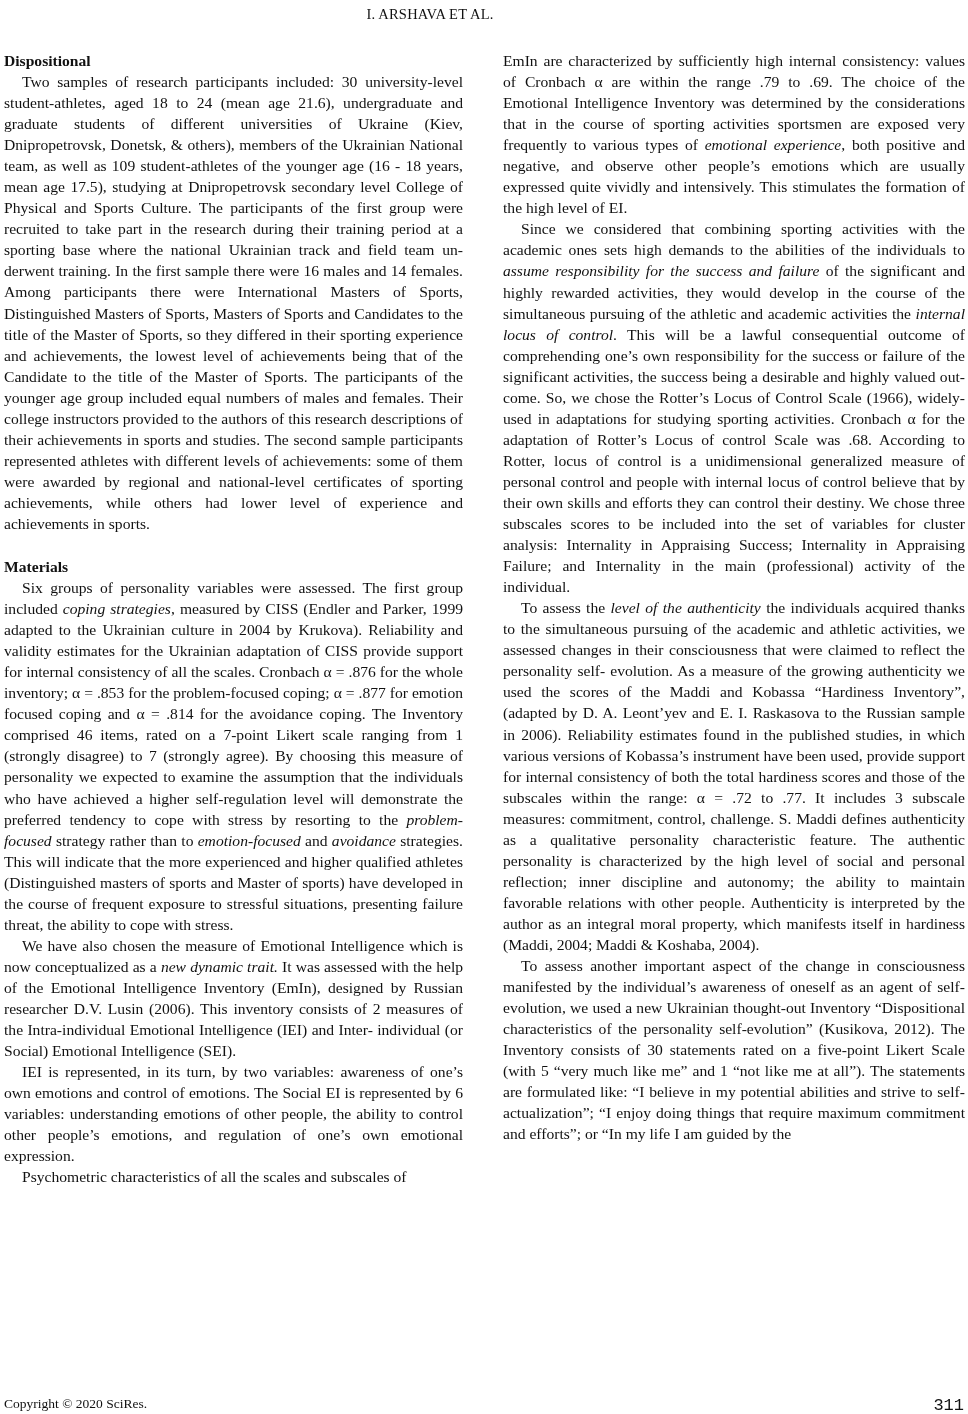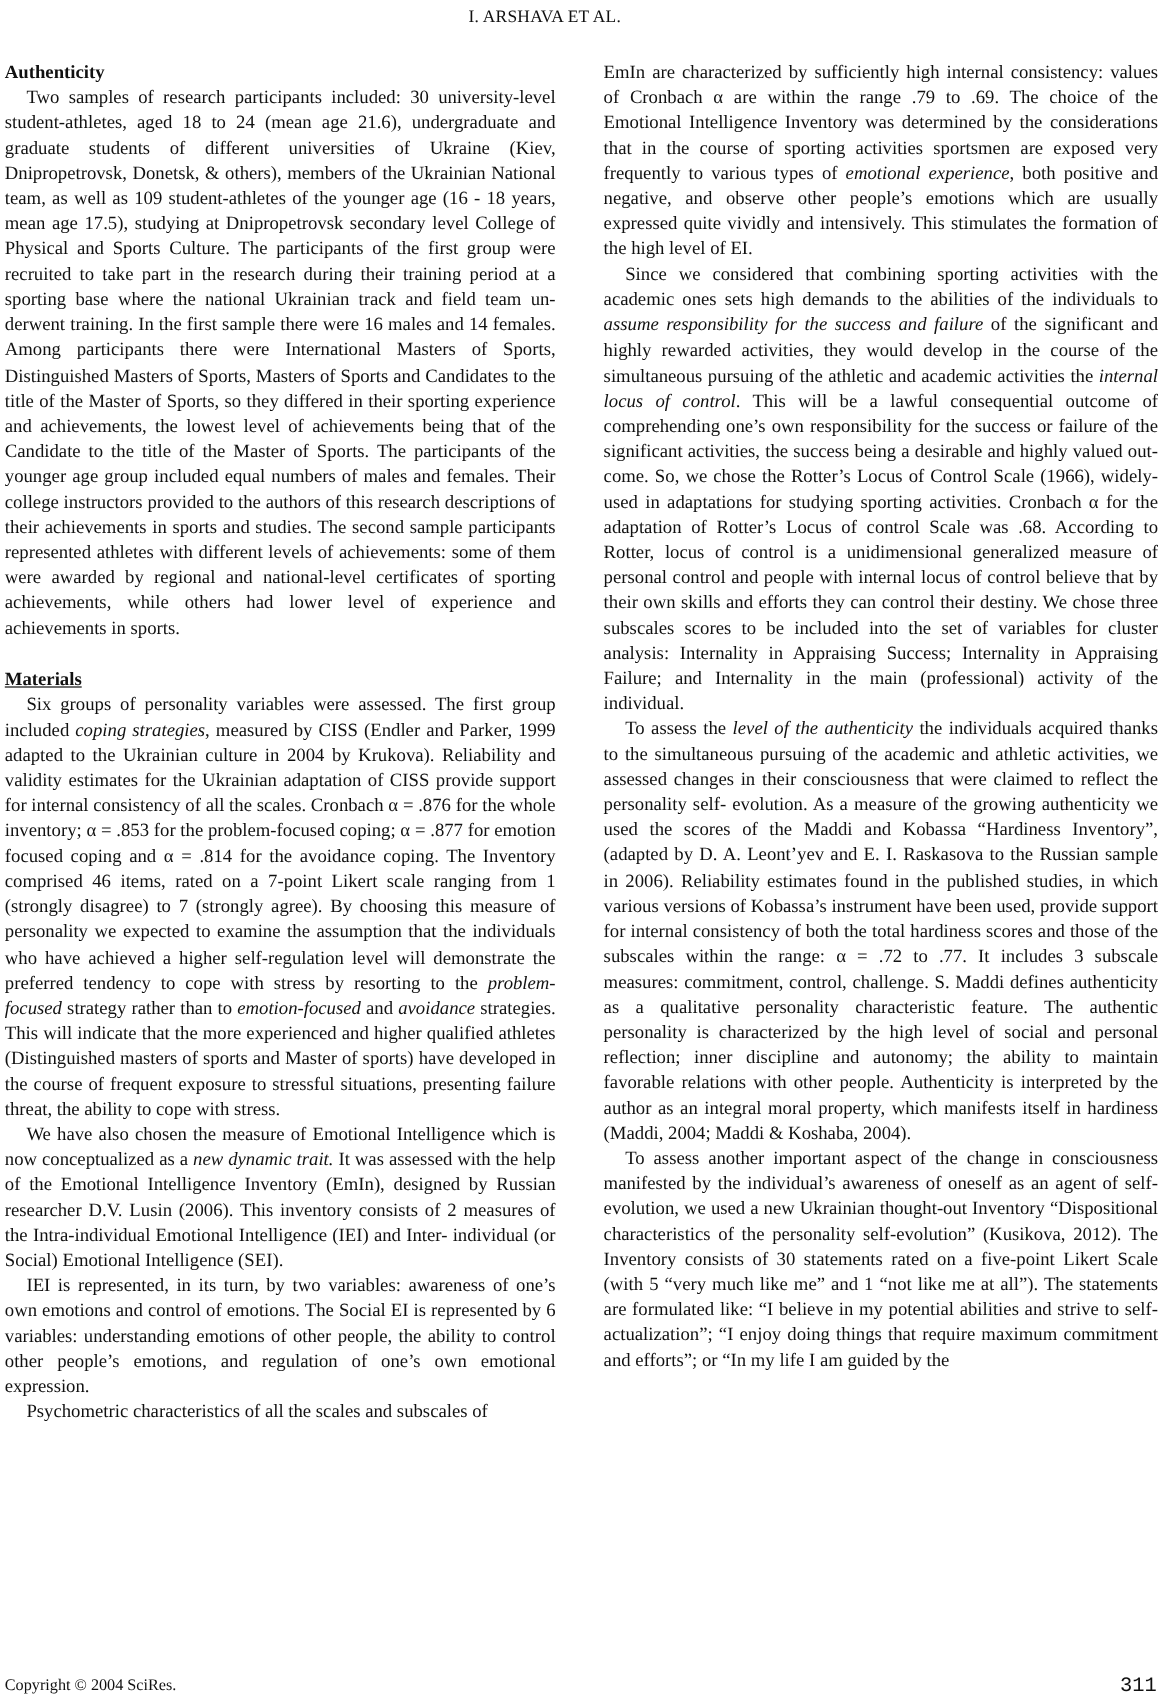--- a/index.html
+++ b/index.html
@@ -3,63 +3,63 @@
 <meta charset="utf-8">
 <style>
   html, body { margin: 0; padding: 0; background: #ffffff; }
   body {
     width: 968px; height: 1414px; position: relative; overflow: hidden;
     font-family: "Liberation Serif", "DejaVu Serif", serif;
     color: #111111;
   }
   .running-head {
     position: absolute; top: 6px; left: 0; width: 860px;
-    text-align: center; font-size: 14.5px; letter-spacing: 0.2px; margin-left: 24px;
+    text-align: center; font-size: 14.5px; letter-spacing: 0.2px;
   }
   .col {
     position: absolute; top: 50px;
     font-size: 15.6px; line-height: 21.05px;
     text-align: justify; hyphens: manual;
   }
   .col.left  { left: 4px;   width: 459px; }
   .col.right { left: 503px; width: 462px; top: 50px; }
   .col p { margin: 0; text-indent: 18px; }
   .col p.noindent { text-indent: 0; }
   h2.section {
     font-size: 19px; font-weight: bold; margin: 2px 0 9px 0; line-height: 24px;
   }
   h3.subsection {
     font-size: 15.6px; font-weight: bold; margin: 0; line-height: 21px;
   }
-  h3.subsection.materials { margin-top: 22px; text-decoration: underline; }
+  h3.subsection.materials { margin-top: 22px; }
   .footer-left {
     position: absolute; left: 4px; top: 1396px; font-size: 13.5px;
   }
   .footer-right {
     position: absolute; right: 4px; top: 1396px; font-size: 17px; font-family: Liberation Mono, monospace;
   }
   em { }
 </style>
 </head>
 <body>
 
 <div class="running-head">I. ARSHAVA   ET   AL.</div>
 
 <div class="col left">
-  <h3 class="subsection">Authenticity</h3>
+  <h3 class="subsection">Dispositional</h3>
   <p>Two samples of research participants included: 30 univer­sity-level student-athletes, aged 18 to 24 (mean age 21.6), un­dergraduate and graduate students of different universities of Ukraine (Kiev, Dnipropetrovsk, Donetsk, &amp; others), members of the Ukrainian National team, as well as 109 student-athletes of the younger age (16 - 18 years, mean age 17.5), studying at Dnipropetrovsk secondary level College of Physical and Sports Culture. The participants of the first group were recruited to take part in the research during their training period at a sport­ing base where the national Ukrainian track and field team un­derwent training. In the first sample there were 16 males and 14 females. Among participants there were International Masters of Sports, Distinguished Masters of Sports, Masters of Sports and Candidates to the title of the Master of Sports, so they dif­fered in their sporting experience and achievements, the lowest level of achievements being that of the Candidate to the title of the Master of Sports. The participants of the younger age group included equal numbers of males and females. Their college instructors provided to the authors of this research descriptions of their achievements in sports and studies. The second sample participants represented athletes with different levels of achieve­ments: some of them were awarded by regional and national-level certificates of sporting achievements, while others had lower level of experience and achievements in sports.</p>
 
   <h3 class="subsection materials">Materials</h3>
   <p><span>Six groups of personality variables were assessed. The first group included </span><em>coping strategies</em><span>, measured by CISS (Endler and Parker, 1999 adapted to the Ukrainian culture in 2004 by Krukova). Reliability and validity estimates for the Ukrainian adaptation of CISS provide support for internal consistency of all the scales. Cronbach α = .876 for the whole inventory; α = .853 for the problem-focused coping; α = .877 for emotion focused coping and α = .814 for the avoidance coping. The Inventory comprised 46 items, rated on a 7-point Likert scale ranging from 1 (strongly disagree) to 7 (strongly agree). By choosing this measure of personality we expected to examine the assumption that the individuals who have achieved a higher self-regulation level will demonstrate the preferred tendency to cope with stress by resorting to the </span><em>problem-focused</em><span> strategy rather than to </span><em>emotion-focused</em><span> and </span><em>avoidance</em><span> strategies. This will indicate that the more experienced and higher qualified athletes (Distinguished masters of sports and Master of sports) have developed in the course of frequent exposure to stressful situations, presenting failure threat, the ability to cope with stress.</span></p>
   <p><span>We have also chosen the measure of Emotional Intelligence which is now conceptualized as a </span><em>new dynamic trait.</em><span> It was assessed with the help of the Emotional Intelligence Inventory (EmIn), designed by Russian researcher D.V. Lusin (2006). This inventory consists of 2 measures of the Intra-individual Emotional Intelligence (IEI) and Inter- individual (or Social) Emotional Intelligence (SEI).</span></p>
   <p>IEI is represented, in its turn, by two variables: awareness of one’s own emotions and control of emotions. The Social EI is represented by 6 variables: understanding emotions of other people, the ability to control other people’s emotions, and regu­lation of one’s own emotional expression.</p>
   <p>Psychometric characteristics of all the scales and subscales of</p>
 </div>
 
 <div class="col right">
   <p class="noindent"><span>EmIn are characterized by sufficiently high internal consistency: values of Cronbach α are within the range .79 to .69. The choice of the Emotional Intelligence Inventory was determined by the considerations that in the course of sporting activities sportsmen are exposed very frequently to various types of </span><em>emo­tional experience</em><span>, both positive and negative, and observe other people’s emotions which are usually expressed quite vividly and intensively. This stimulates the formation of the high level of EI.</span></p>
   <p><span>Since we considered that combining sporting activities with the academic ones sets high demands to the abilities of the in­dividuals to </span><em>assume responsibility for the success and failure</em><span> of the significant and highly rewarded activities, they would de­velop in the course of the simultaneous pursuing of the athletic and academic activities the </span><em>internal locus of control</em><span>. This will be a lawful consequential outcome of comprehending one’s own responsibility for the success or failure of the significant activities, the success being a desirable and highly valued out­come. So, we chose the Rotter’s Locus of Control Scale (1966), widely-used in adaptations for studying sporting activities. Cronbach α for the adaptation of Rotter’s Locus of control Scale was .68. According to Rotter, locus of control is a unidi­mensional generalized measure of personal control and people with internal locus of control believe that by their own skills and efforts they can control their destiny. We chose three sub­scales scores to be included into the set of variables for cluster analysis: Internality in Appraising Success; Internality in Ap­praising Failure; and Internality in the main (professional) ac­tivity of the individual.</span></p>
   <p><span>To assess the </span><em>level of the authenticity</em><span> the individuals ac­quired thanks to the simultaneous pursuing of the academic and athletic activities, we assessed changes in their consciousness that were claimed to reflect the personality self- evolution. As a measure of the growing authenticity we used the scores of the Maddi and Kobassa “Hardiness Inventory”, (adapted by D. A. Leont’yev and E. I. Raskasova to the Russian sample in 2006). Reliability estimates found in the published studies, in which various versions of Kobassa’s instrument have been used, pro­vide support for internal consistency of both the total hardi­ness scores and those of the subscales within the range: α = .72 to .77. It includes 3 subscale measures: commitment, control, challenge. S. Maddi defines authenticity as a qualitative per­sonality characteristic feature. The authentic personality is characterized by the high level of social and personal reflection; inner discipline and autonomy; the ability to maintain favorable relations with other people. Authenticity is interpreted by the author as an integral moral property, which manifests itself in hardiness (Maddi, 2004; Maddi &amp; Koshaba, 2004).</span></p>
   <p>To assess another important aspect of the change in con­sciousness manifested by the individual’s awareness of oneself as an agent of self-evolution, we used a new Ukrainian thought-out Inventory “Dispositional characteristics of the personality self-evolution” (Kusikova, 2012). The Inventory consists of 30 statements rated on a five-point Likert Scale (with 5 “very much like me” and 1 “not like me at all”). The statements are formulated like: “I believe in my potential abilities and strive to self-actualization”; “I enjoy doing things that require maximum commitment and efforts”; or “In my life I am guided by the</p>
 </div>
 
-<div class="footer-left">Copyright © 2004 SciRes.</div>
+<div class="footer-left">Copyright © 2020 SciRes.</div>
 <div class="footer-right">311</div>
 
 </body></html>

